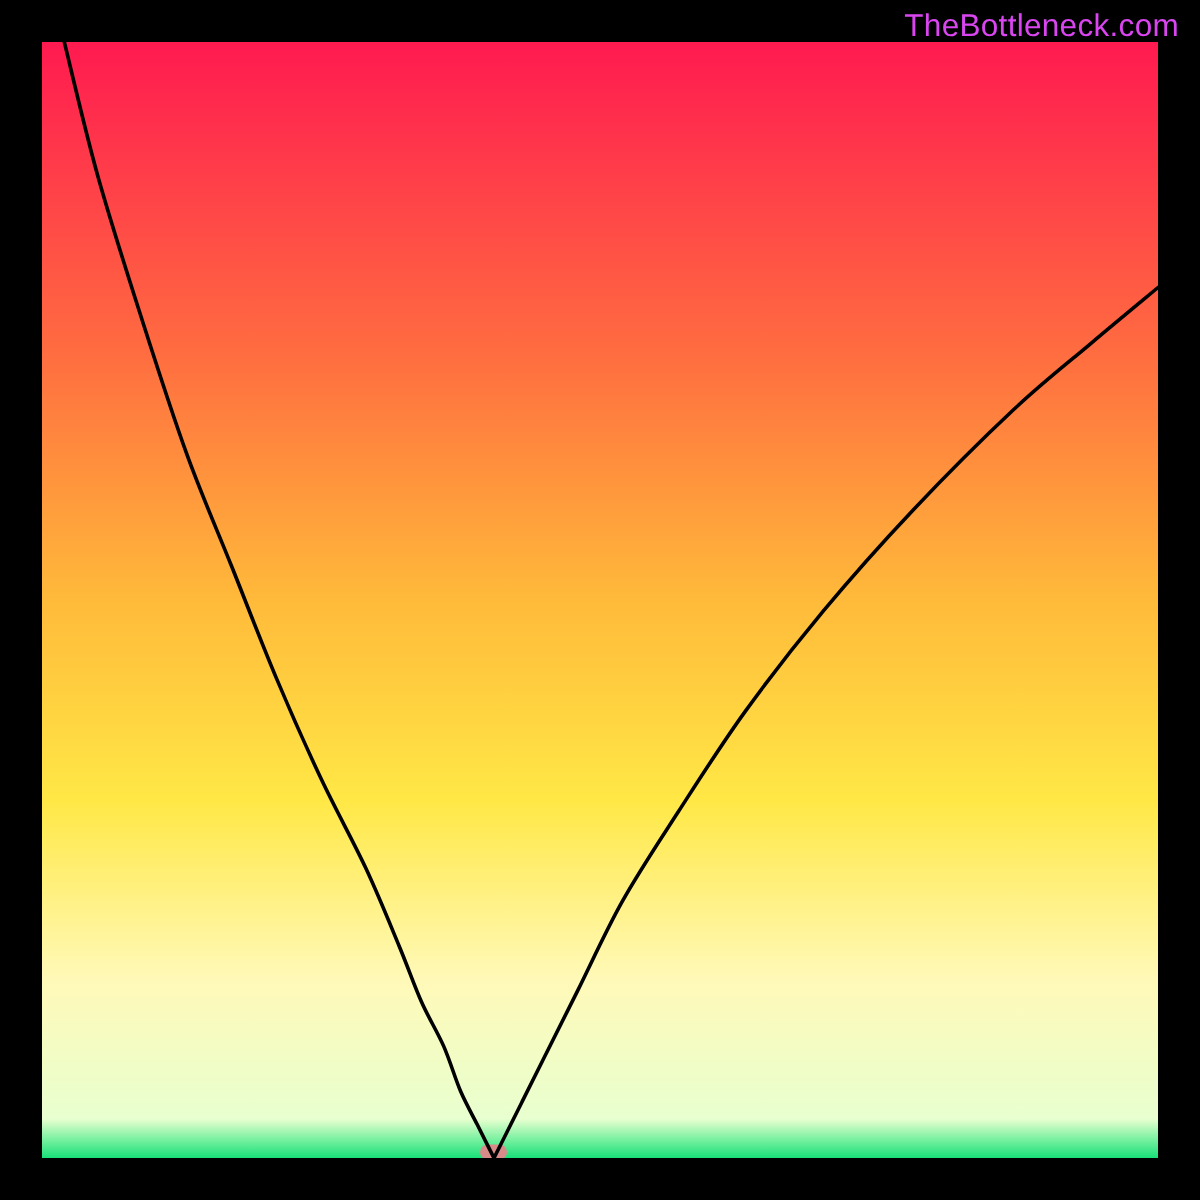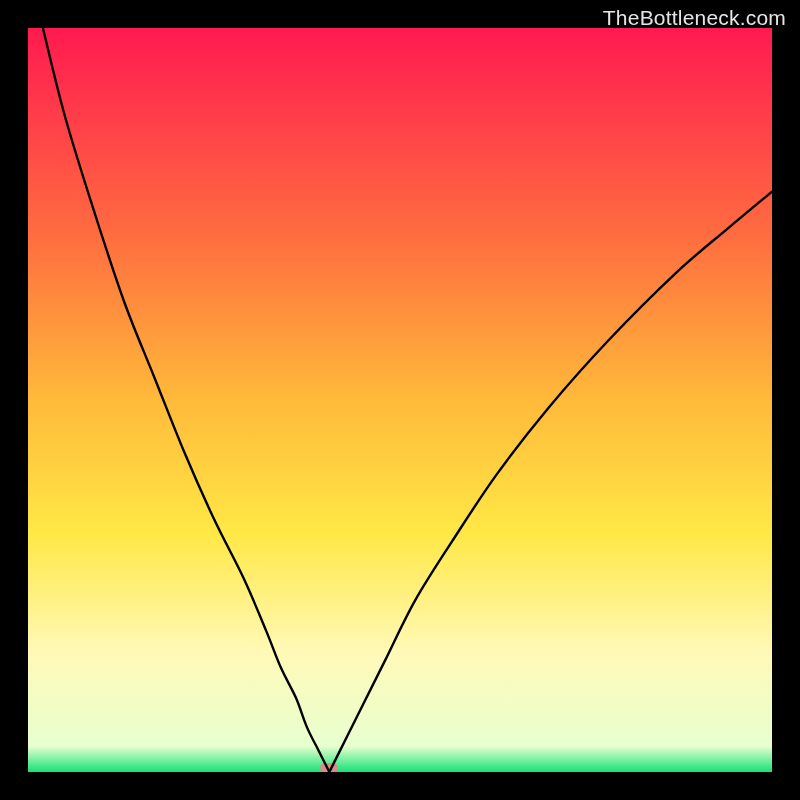--- a/index.html
+++ b/index.html
@@ -14,21 +14,21 @@
   .frame {
     position: relative;
     width: 800px;
     height: 800px;
     background: #000;
   }
   .watermark {
     position: absolute;
     top: 6px;
     right: 14px;
-    color: #e5e5e5;
+    color: #d946ef;
     font-size: 21px;
     font-weight: 500;
     letter-spacing: 0.2px;
     z-index: 30;
   }
   .plot-area {
     position: absolute;
     left: 28px;
     top: 28px;
     width: 744px;

